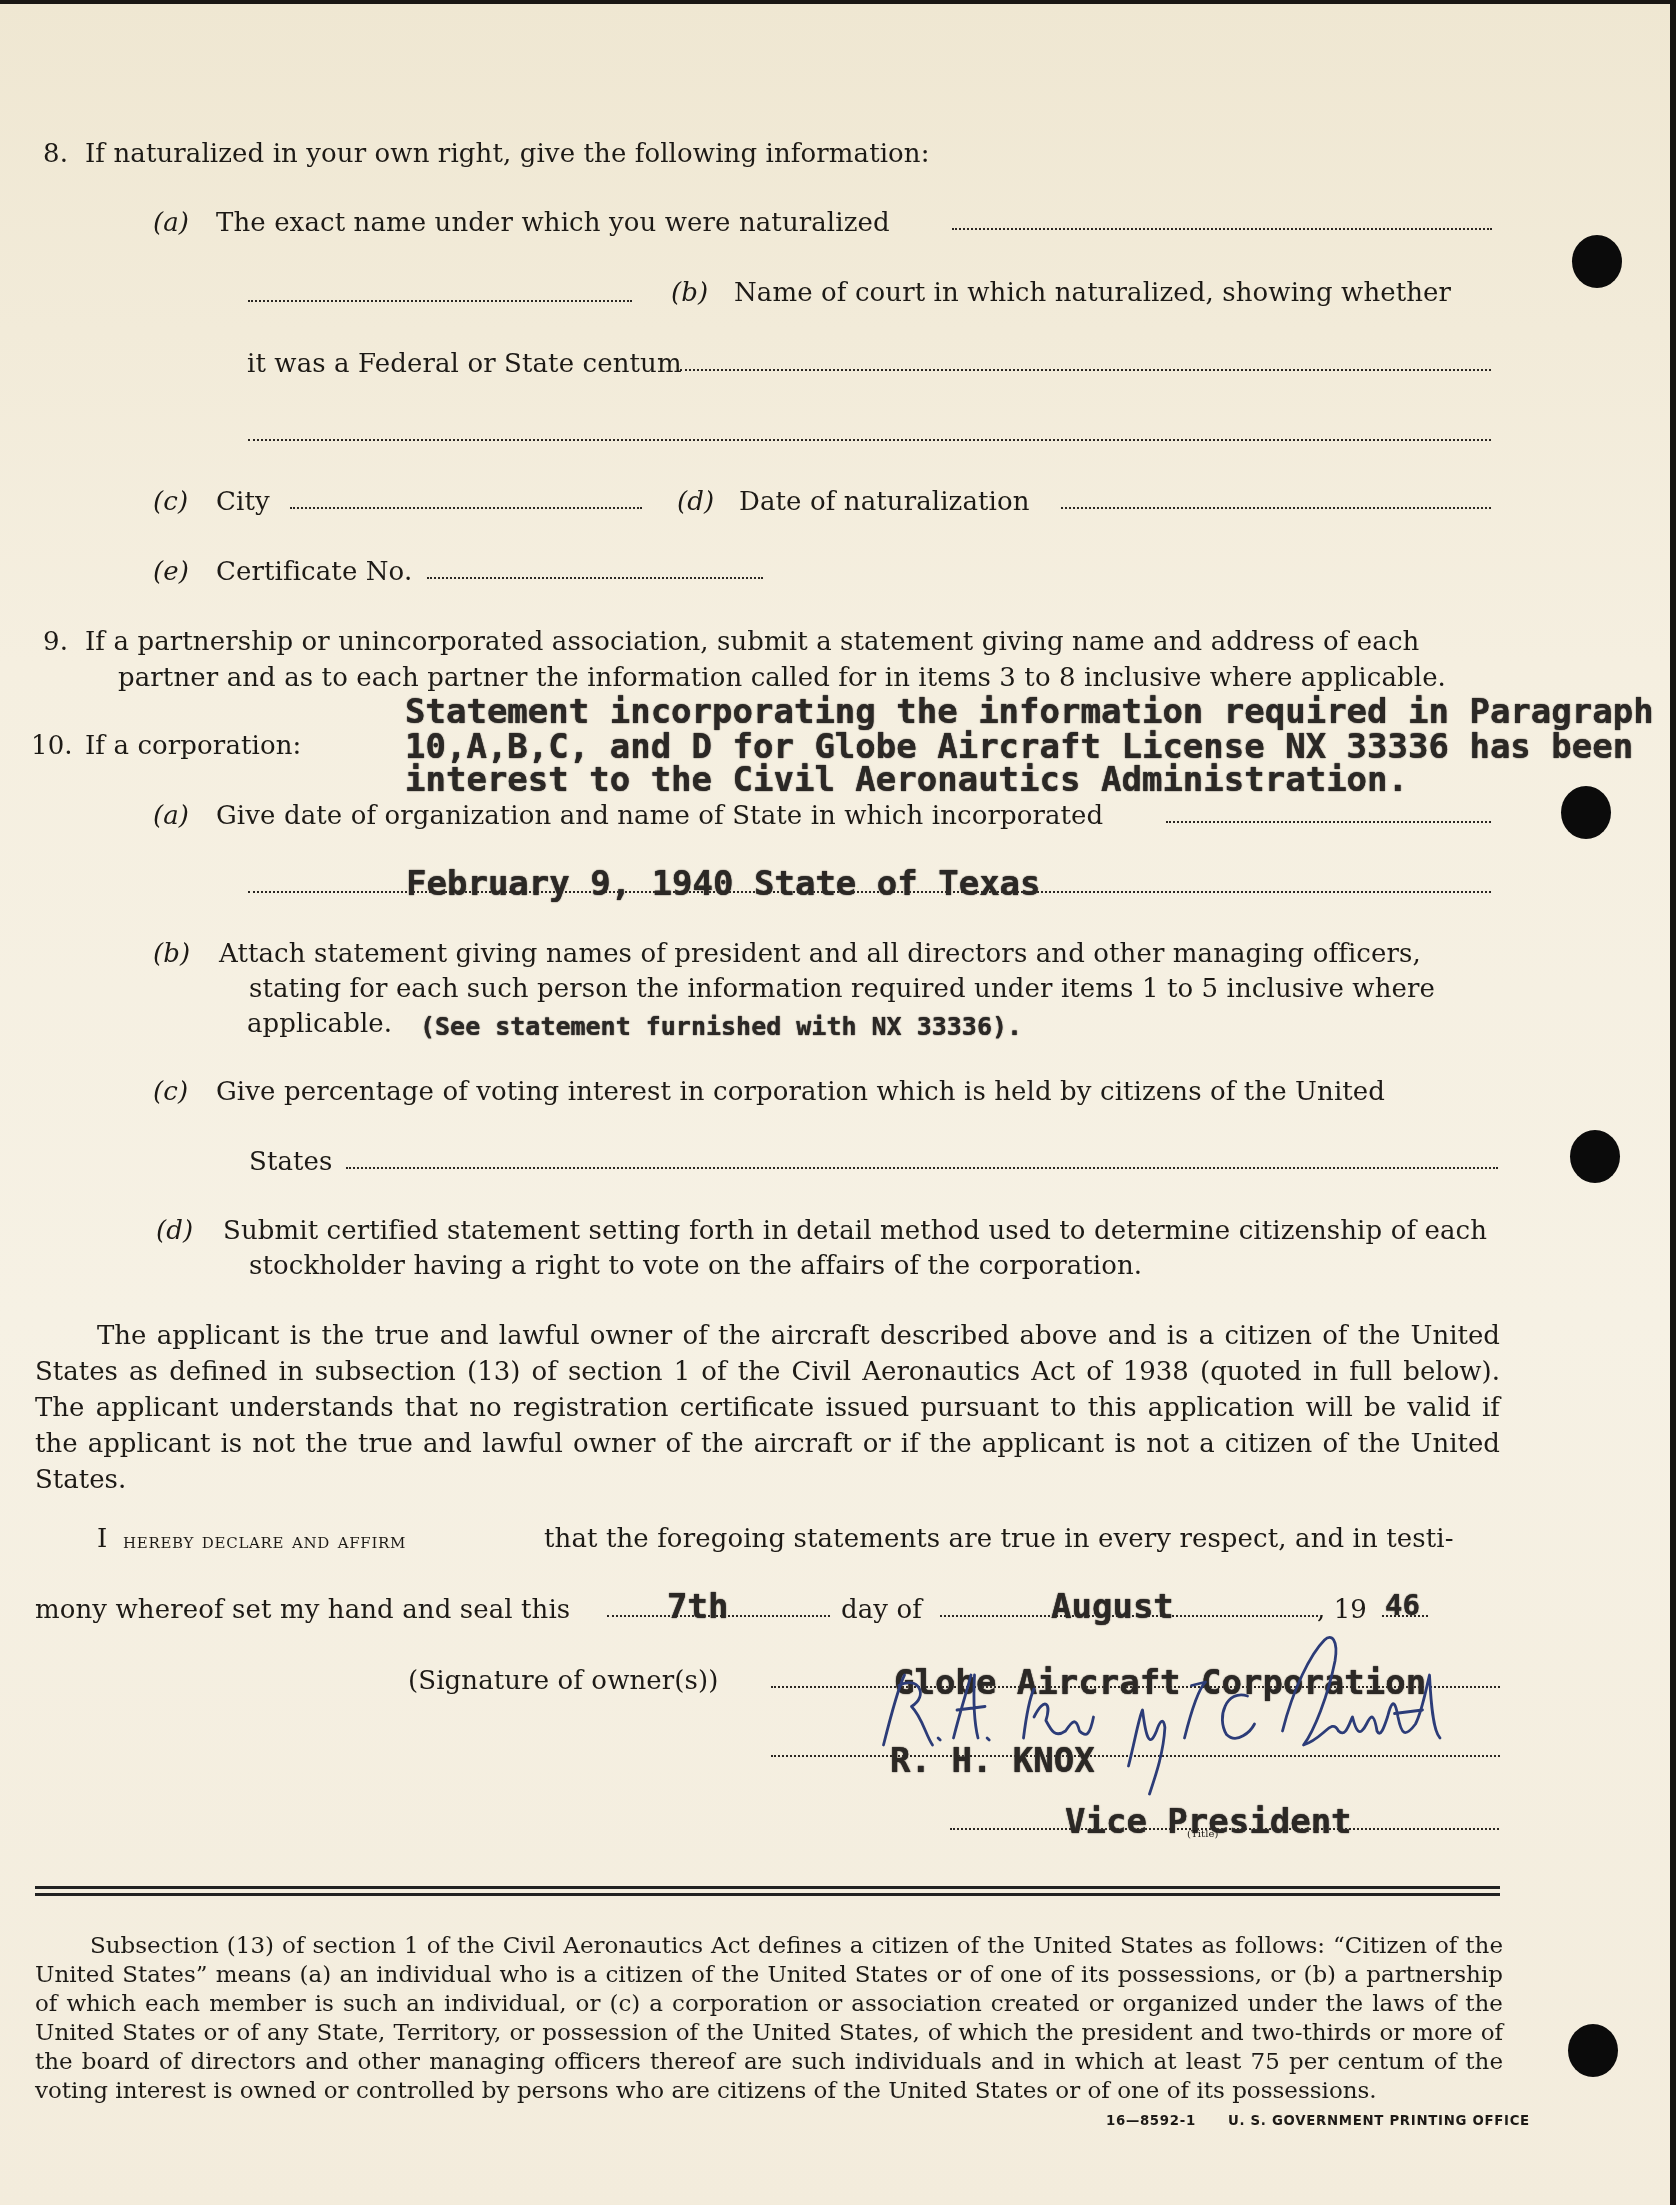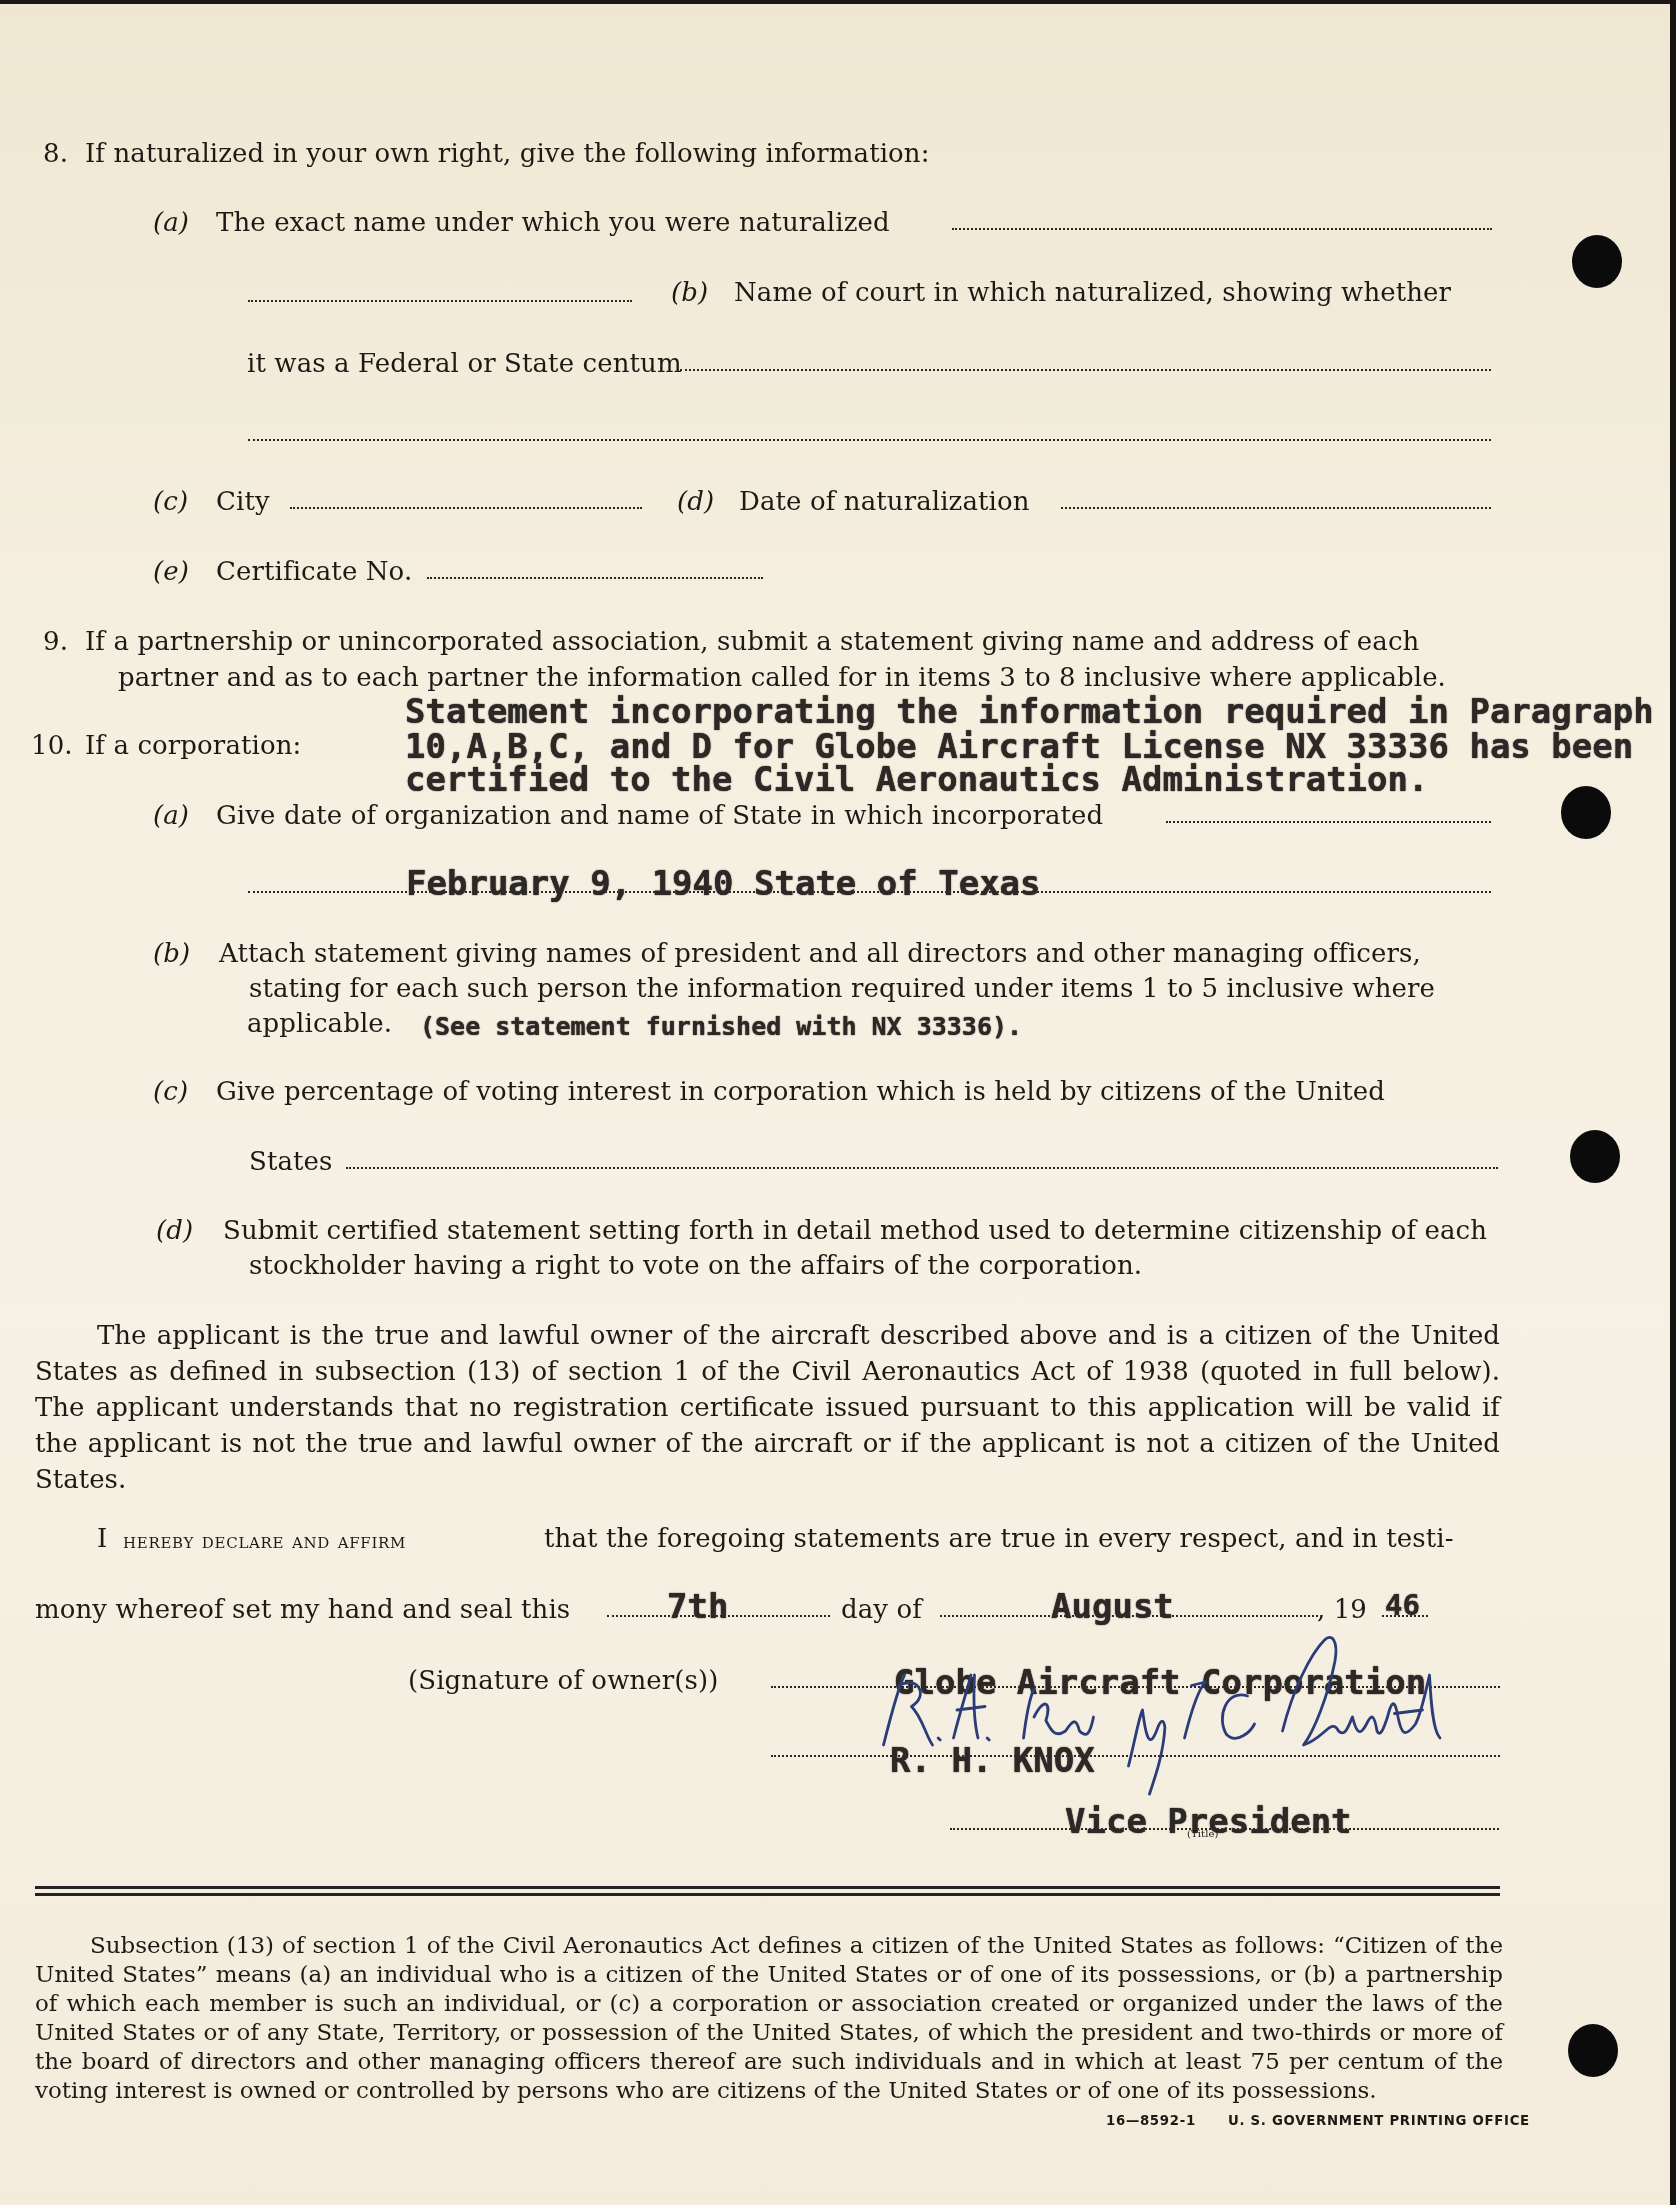--- a/index.html
+++ b/index.html
@@ -76,21 +76,21 @@
     <span class="t" style="left:43px;top:626px;">9.</span>
     <span class="t" style="left:85px;top:626px;">If a partnership or unincorporated association, submit a statement giving name and address of each</span>
     <span class="t" style="left:118px;top:662px;">partner and as to each partner the information called for in items 3 to 8 inclusive where applicable.</span>
   </div>
 
   <div>
     <span class="typed" style="left:405px;top:694px;">Statement incorporating the information required in Paragraph</span>
     <span class="t" style="left:31px;top:730px;">10.</span>
     <span class="t" style="left:85px;top:730px;">If a corporation:</span>
     <span class="typed" style="left:405px;top:729px;">10,A,B,C, and D for Globe Aircraft License NX 33336 has been</span>
-    <span class="typed" style="left:405px;top:762px;">certified to the Civil Aeronautics Administration.</span>
+    <span class="typed" style="left:405px;top:762px;">interest to the Civil Aeronautics Administration.</span>
 
     <span class="t it" style="left:153px;top:800px;">(a)</span>
     <span class="t" style="left:216px;top:800px;">Give date of organization and name of State in which incorporated</span>
     <div class="dots" style="left:1166px;top:821px;width:325px;"></div>
 
     <div class="dots" style="left:248px;top:891px;width:1243px;"></div>
     <span class="typed" style="left:406px;top:866px;">February 9, 1940   State of Texas</span>
 
     <span class="t it" style="left:153px;top:938px;">(b)</span>
     <span class="t" style="left:219px;top:938px;">Attach statement giving names of president and all directors and other managing officers,</span>

